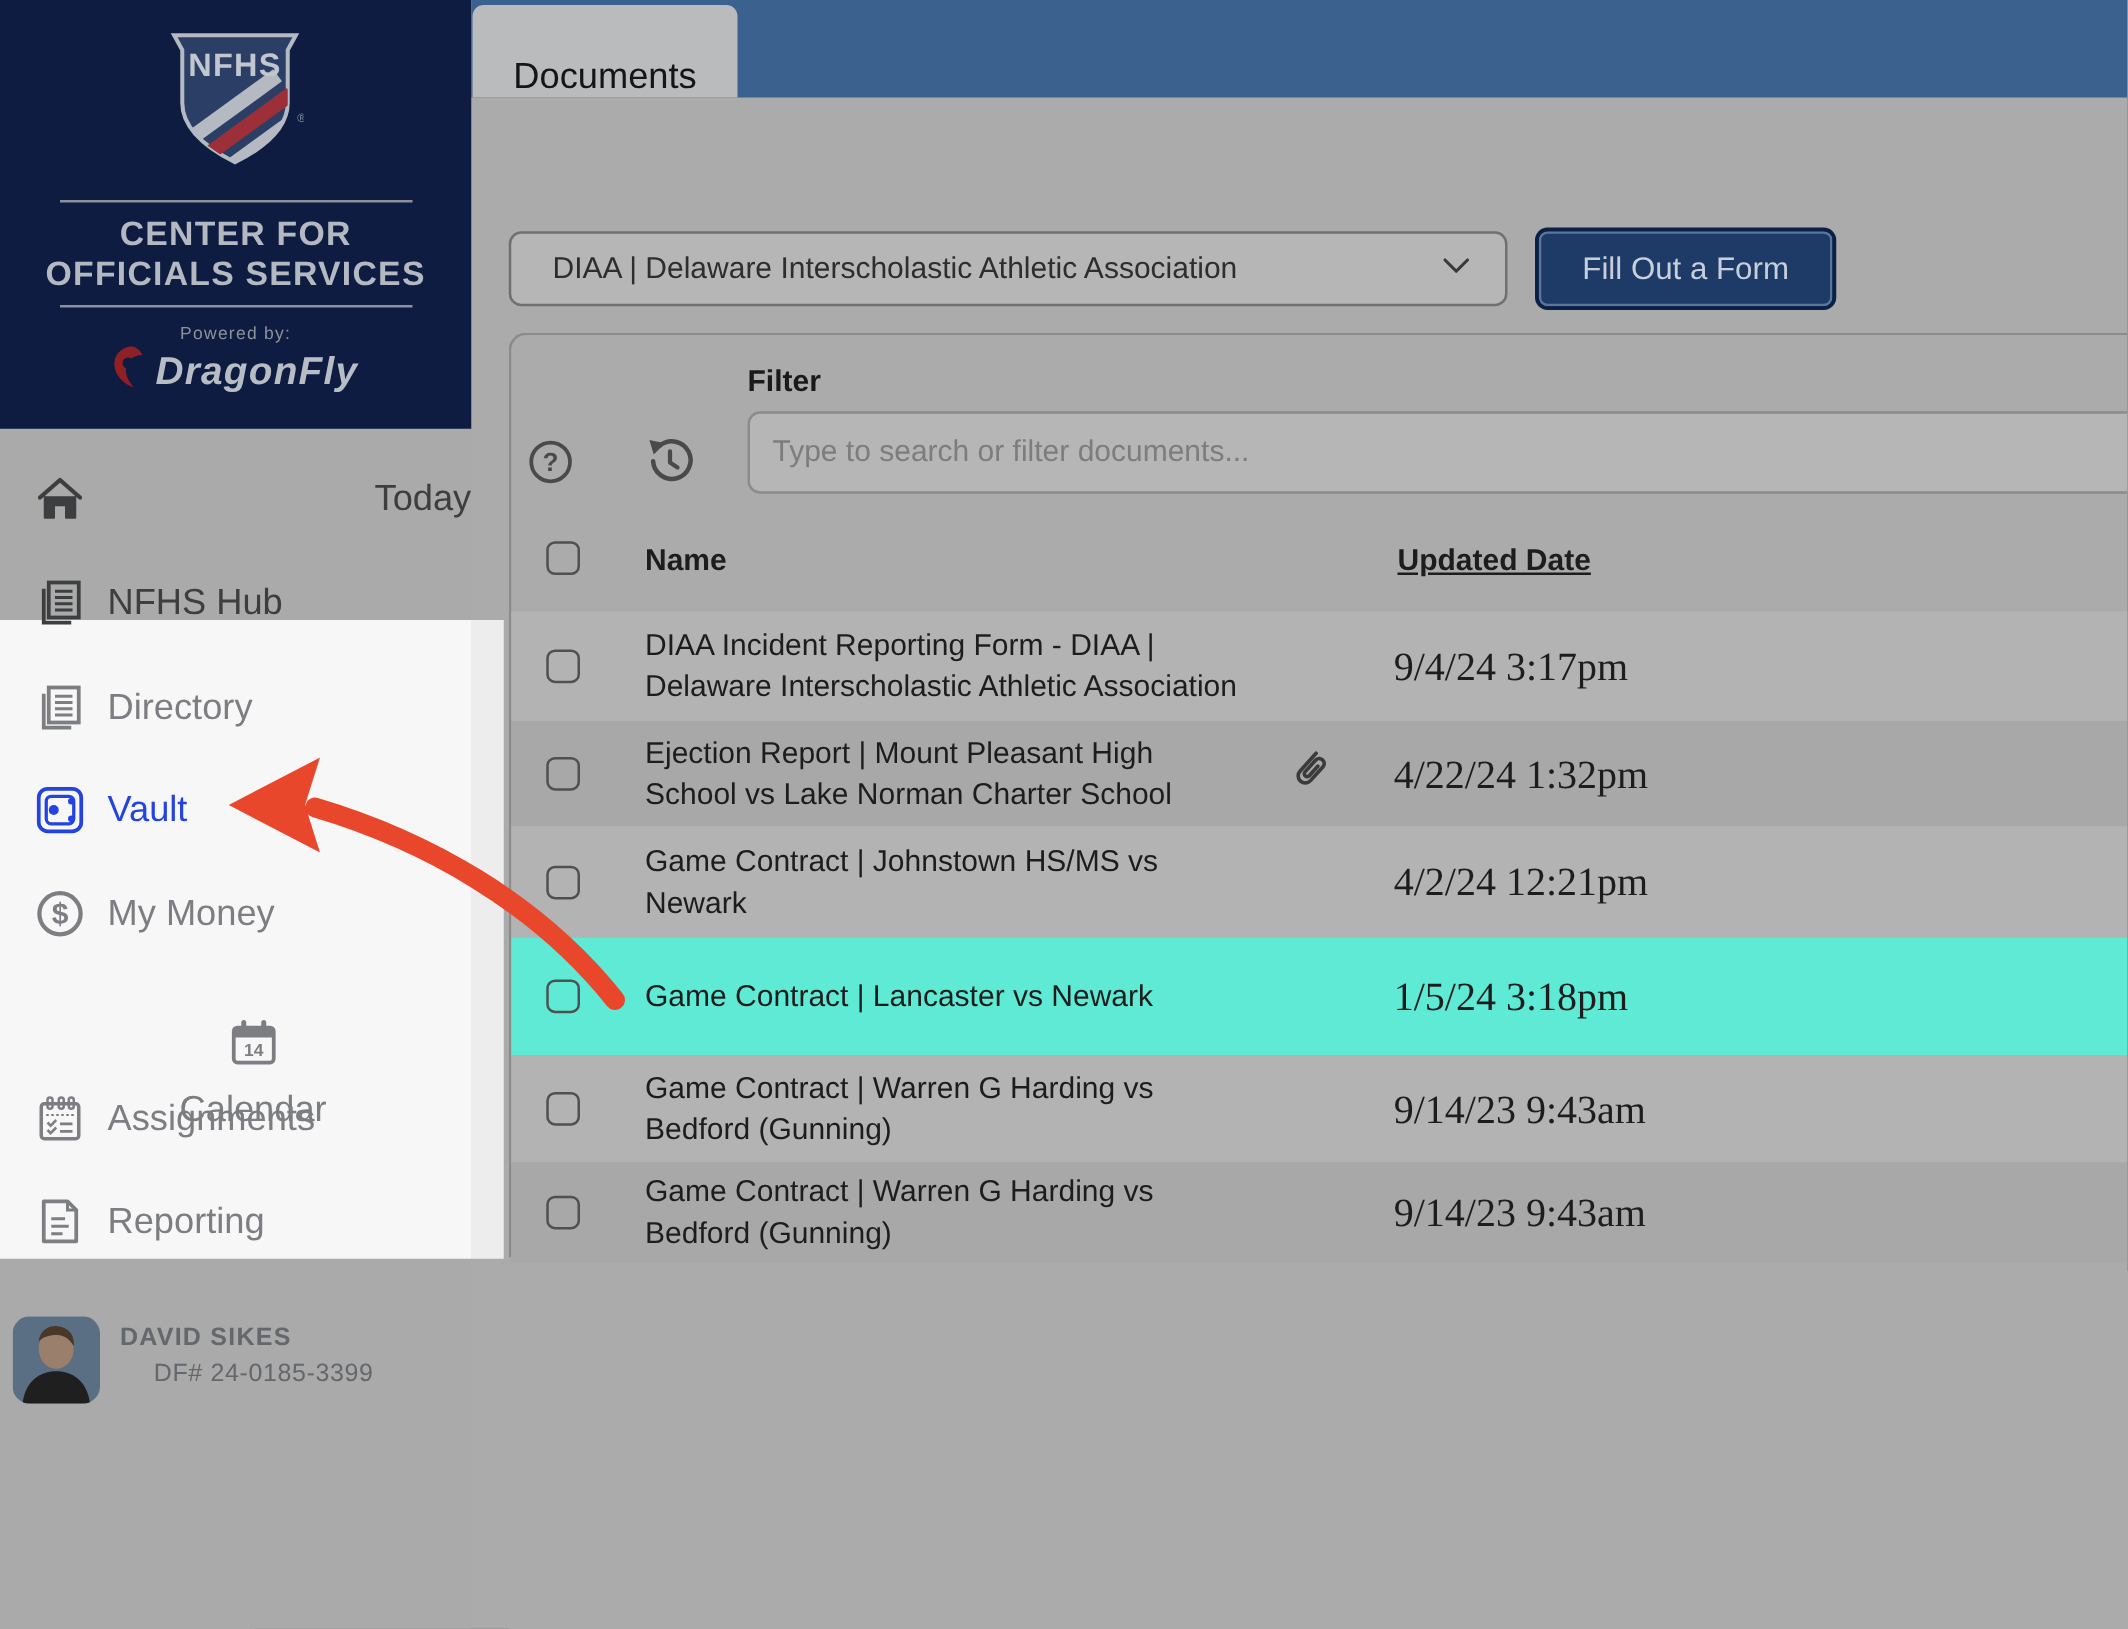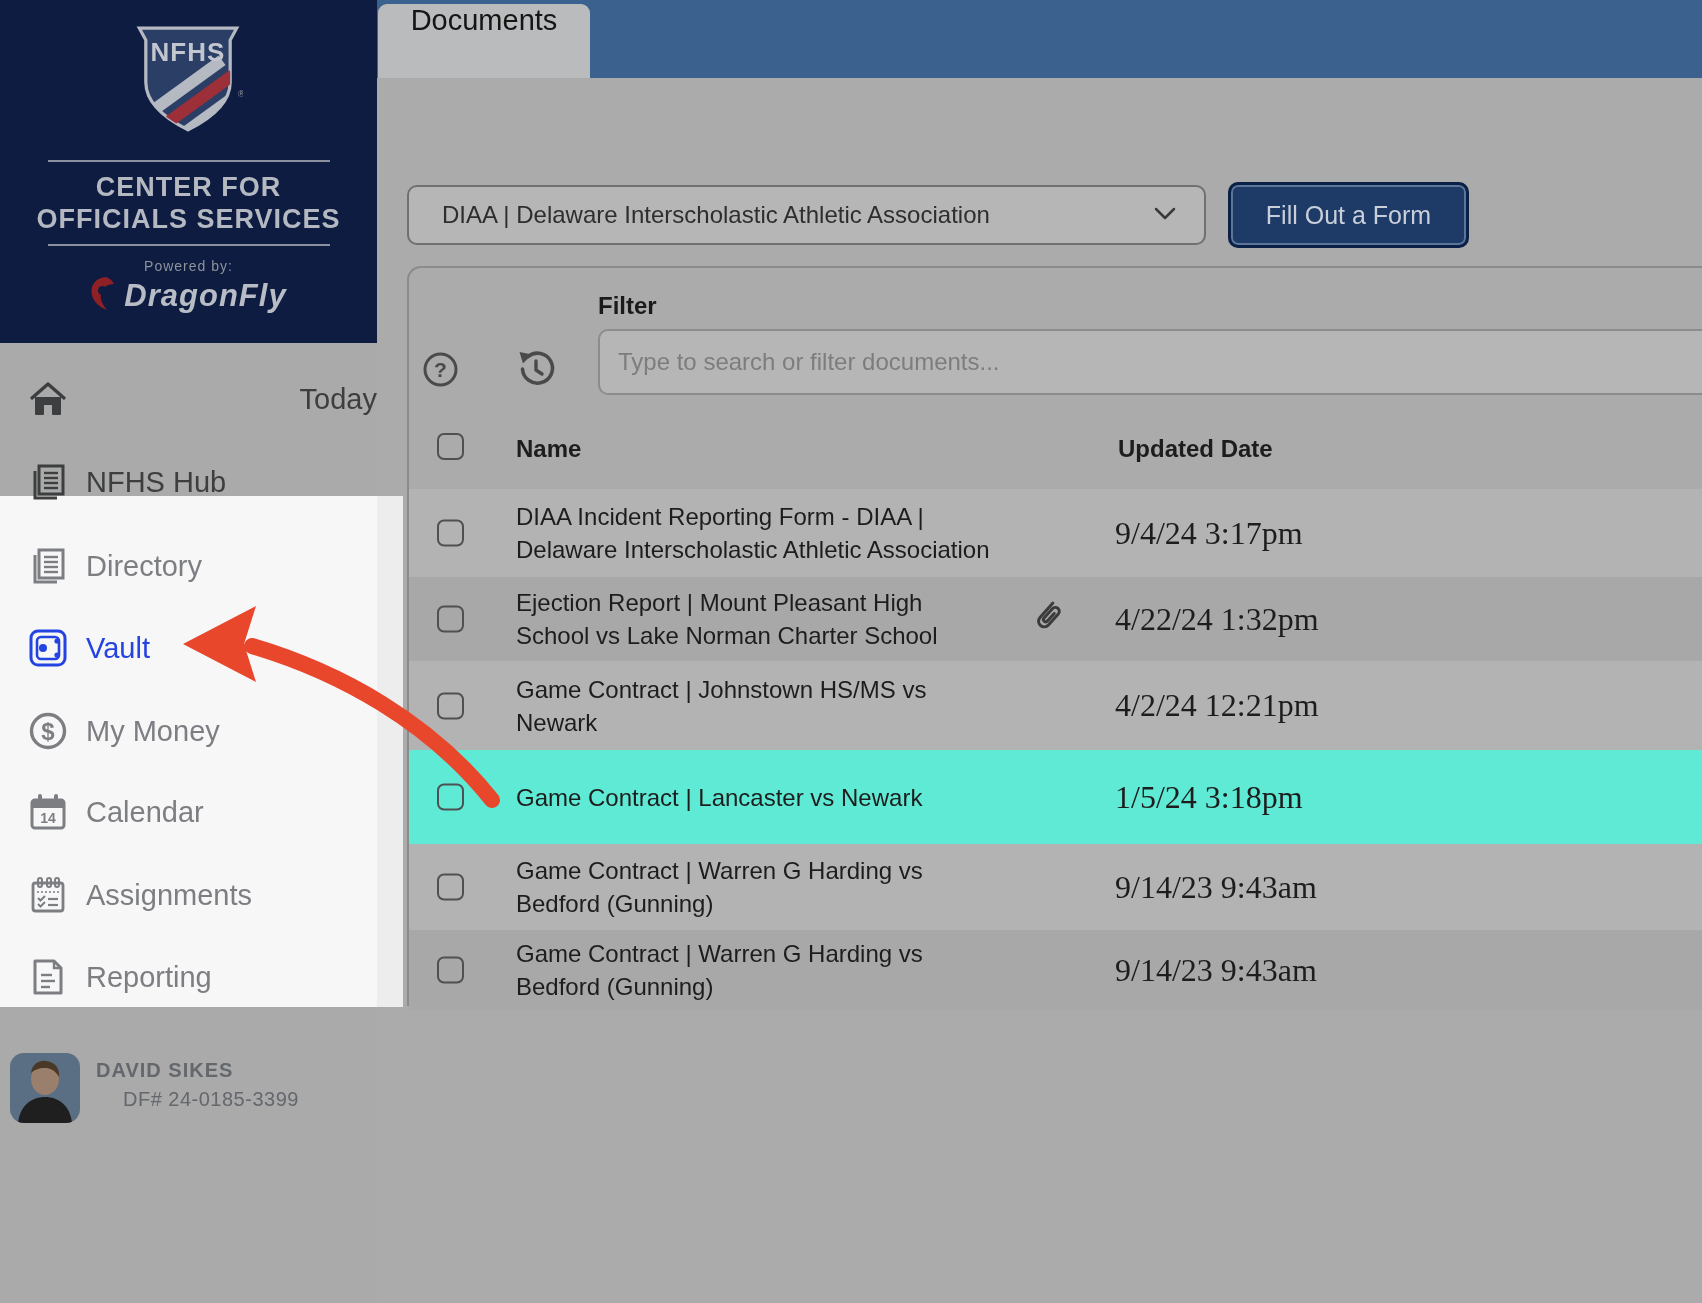--- a/index.html
+++ b/index.html
@@ -29,21 +29,21 @@
 
   
   .spotlight{position:absolute;left:0;top:496px;width:403px;height:511px;z-index:1;
     background:linear-gradient(90deg,#f7f7f8 0,#f7f7f8 377px,#ededee 377px,#ededee 100%);}
   .nav-item{z-index:2;}
 
   
   .main{position:absolute;left:377px;top:0;right:0;bottom:0;}
   .band{position:absolute;left:0;top:0;right:0;height:78px;background:#3b618f;}
   .tab{position:absolute;left:1px;top:4px;width:212px;height:74px;background:#babbbc;border-radius:9px 9px 0 0;
-       display:flex;align-items:flex-start;justify-content:center;color:#151515;font-size:29px;font-weight:500;cursor:pointer;}
+       display:flex;align-items:flex-end;justify-content:center;color:#151515;font-size:29px;font-weight:500;cursor:pointer;}
 
   .org-select{position:absolute;left:30px;top:185px;width:799px;height:60px;background:#b5b6b5;border:2px solid #707070;
        border-radius:10px;display:flex;align-items:center;padding:0 28px 0 33px;cursor:pointer;}
   .org-select-text{color:#2e2e2e;font-size:24px;flex:1;white-space:nowrap;overflow:hidden;}
   .fill-form-btn{position:absolute;left:851px;top:182px;width:241px;height:66px;background:#1e3b68;border:3px solid #0b2046;
        border-radius:10px;box-shadow:inset 0 0 0 2px rgba(190,205,230,.40);color:#c9cfda;font-size:25px;font-weight:500;
        display:flex;align-items:center;justify-content:center;cursor:pointer;}
 
   .panel{position:absolute;left:30px;top:266px;right:-4px;height:740px;border-top:2px solid #8b8b8b;border-left:2px solid #8b8b8b;border-radius:14px 0 0 0;}
 
@@ -167,21 +167,21 @@
         </div>
         <div class="nav-item" style="top: 701px;">
           <span class="nav-icon">
             <svg width="40" height="40" viewBox="0 0 40 40">
               <circle cx="20" cy="20" r="16.5" fill="none" stroke="#7c7e82" stroke-width="3.4"></circle>
               <text x="20" y="28.5" text-anchor="middle" font-size="24" font-weight="bold" fill="#7c7e82" font-family="Liberation Sans, sans-serif">$</text>
             </svg>
           </span>
           <span class="nav-label" style="color:#7c7e82">My Money</span>
         </div>
-        <div class="nav-item" style="top: 782px;">
+        <div class="nav-item" style="top: 814px; flex-direction: column;">
           <span class="nav-icon">
             <svg width="40" height="40" viewBox="0 0 40 40">
               <rect x="4" y="8" width="32" height="28" rx="3" fill="none" stroke="#7c7e82" stroke-width="3"></rect>
               <rect x="4" y="8" width="32" height="8" fill="#7c7e82"></rect>
               <rect x="10" y="2" width="4" height="8" rx="2" fill="#7c7e82"></rect>
               <rect x="26" y="2" width="4" height="8" rx="2" fill="#7c7e82"></rect>
               <text x="20" y="31" text-anchor="middle" font-size="14" font-weight="bold" fill="#7c7e82" font-family="Liberation Sans, sans-serif">14</text>
             </svg>
           </span>
           <span class="nav-label" style="color:#7c7e82">Calendar</span>
@@ -265,21 +265,21 @@
         <polygon points="3.5,3 16,5.5 7,14.5" fill="#4a4a4a"></polygon>
         <path d="M20 12 L20 21 L26 25" fill="none" stroke="#4a4a4a" stroke-width="3.4" stroke-linecap="round" stroke-linejoin="round"></path>
       </svg>
     </div>
 
     <div class="filter-label">Filter</div>
     <input class="search-input" type="text" placeholder="Type to search or filter documents..." style="">
 
     <div class="checkbox head-check"></div>
     <div class="col-head" style="left:139px;top:435px;">Name</div>
-    <div class="col-head" style="left:741px;top:435px;">Updated Date</div>
+    <div class="col-head" style="left:741px;top:435px;text-decoration:underline;">Updated Date</div>
 
     <div class="rows" id="rows">
         <div class="trow" style="height: 88px; background: rgb(178, 179, 178);">
           <span class="cb-cell">
             <span class="checkbox" style="display:block"></span>
           </span>
           <span class="name-cell">DIAA Incident Reporting Form - DIAA | Delaware Interscholastic Athletic Association</span>
           <span class="date-cell">9/4/24 3:17pm</span>
         </div>
         <div class="trow" style="height: 84px; background: rgb(167, 168, 167);">

